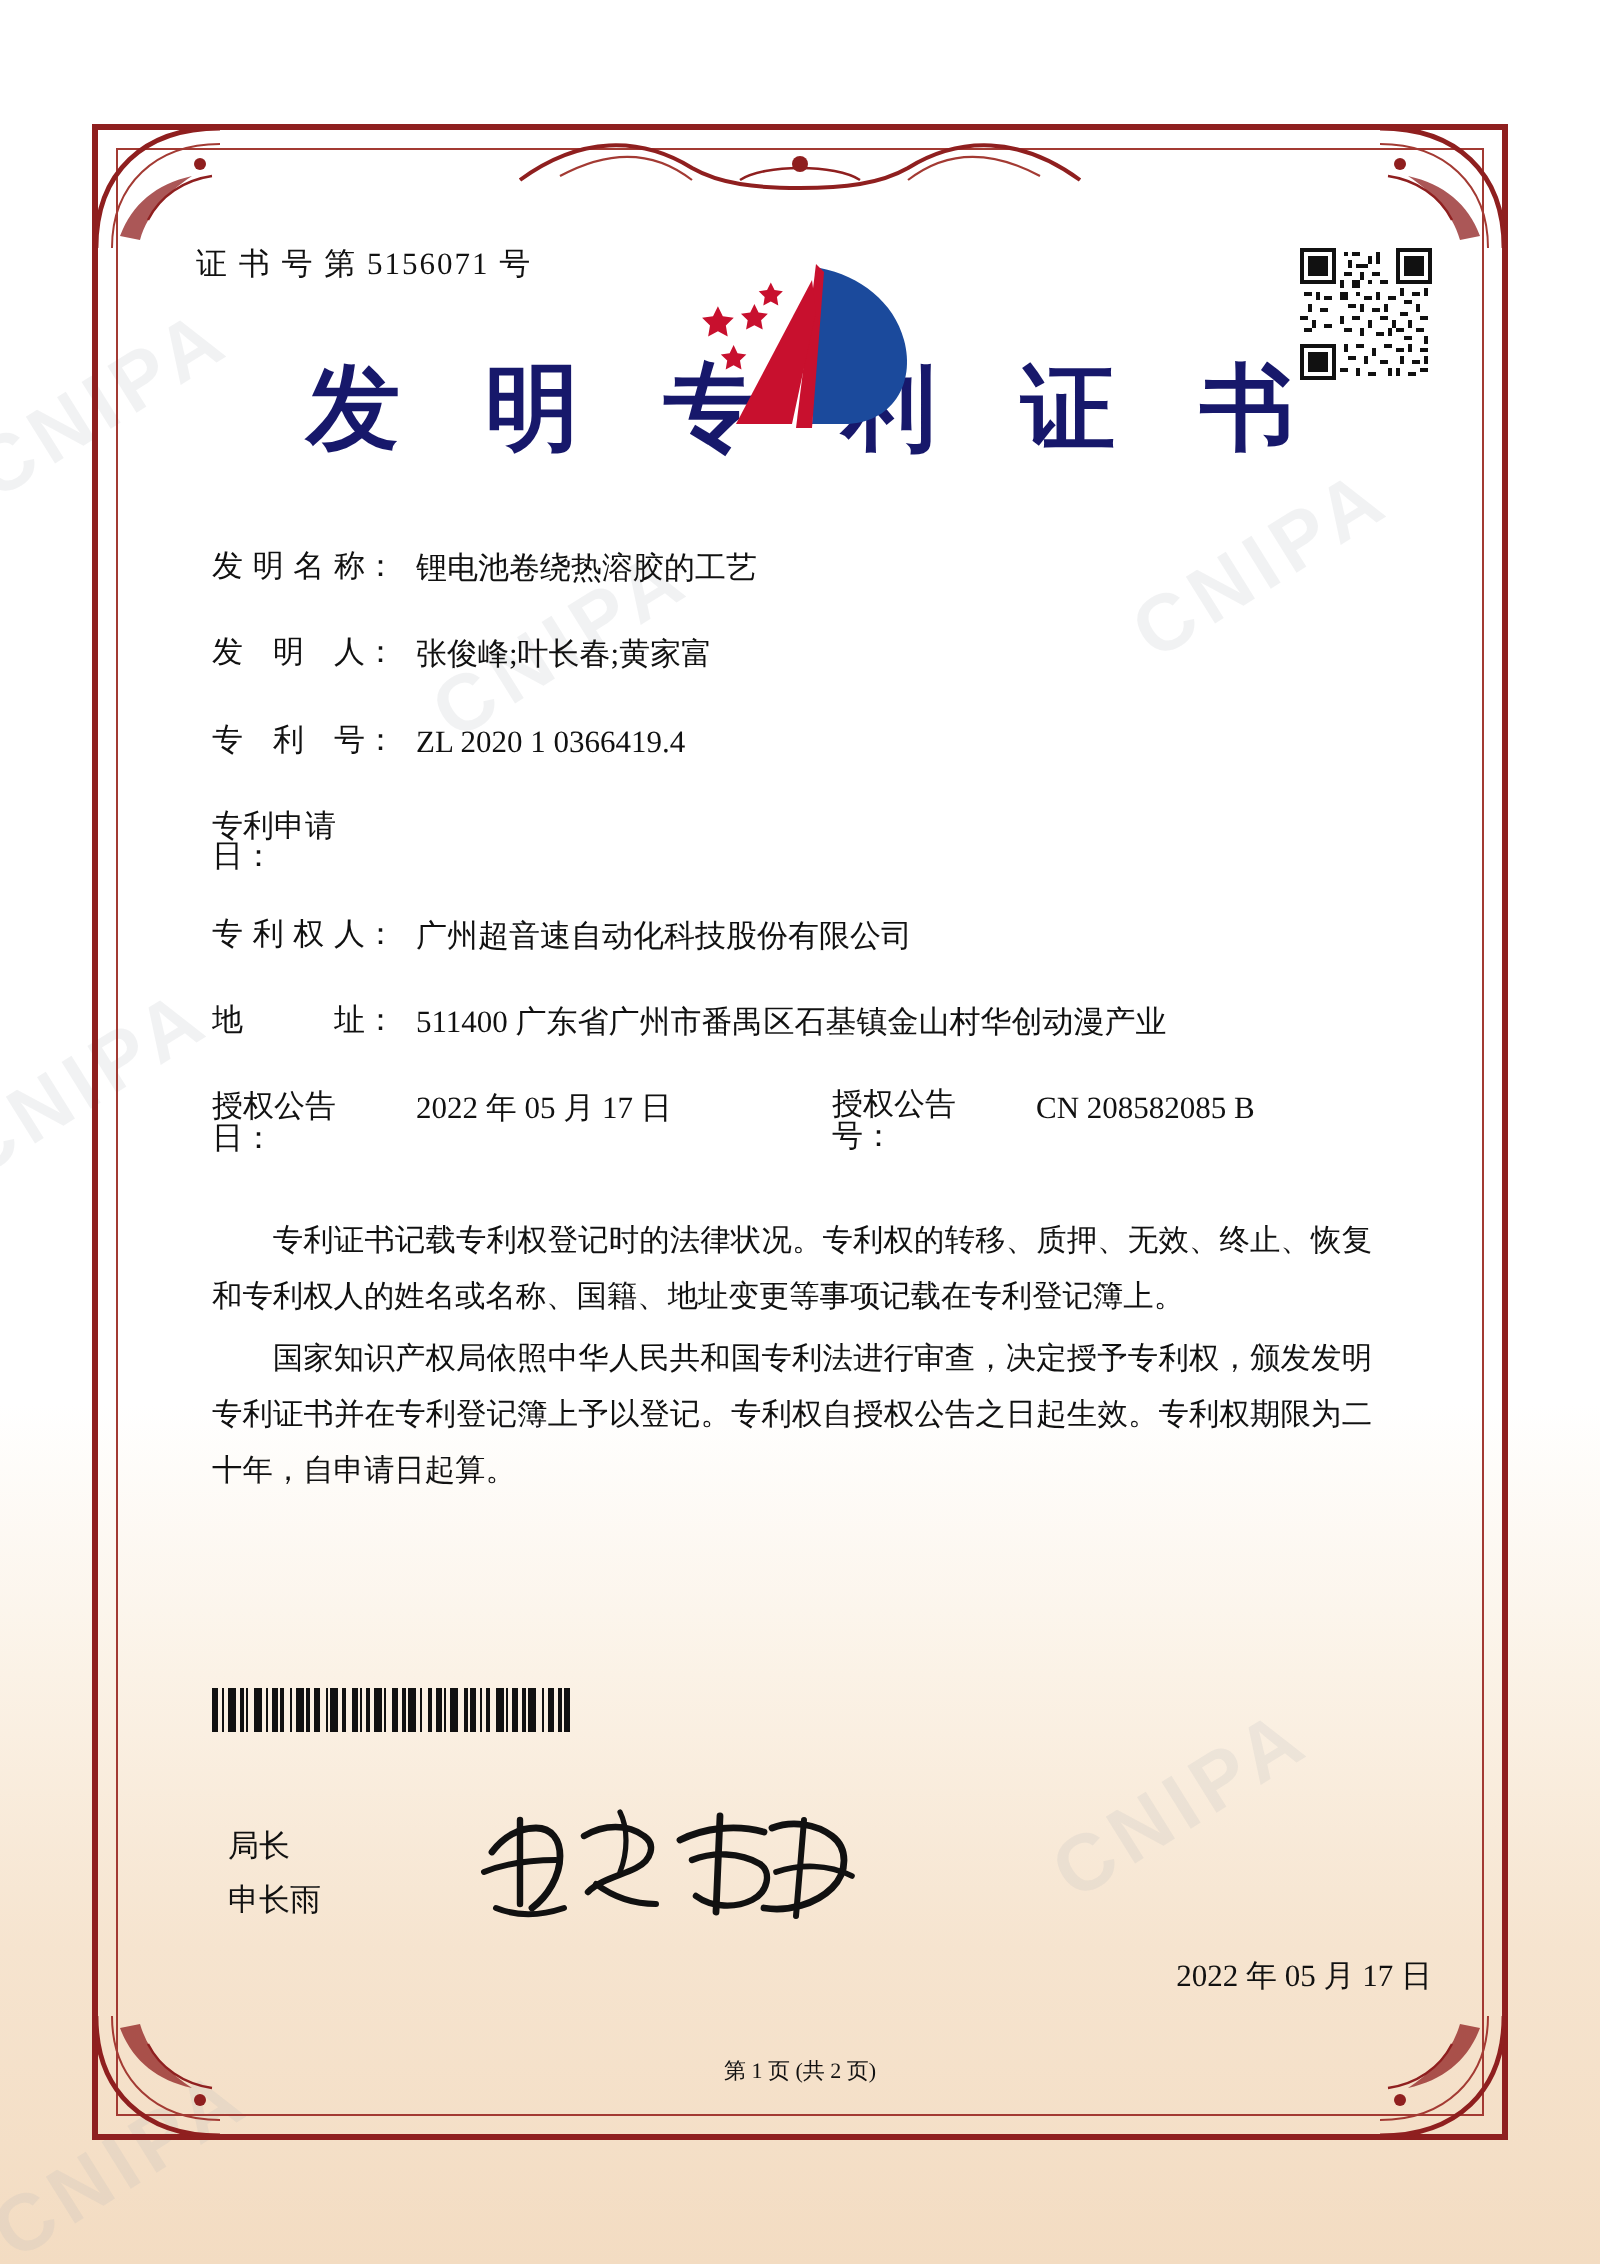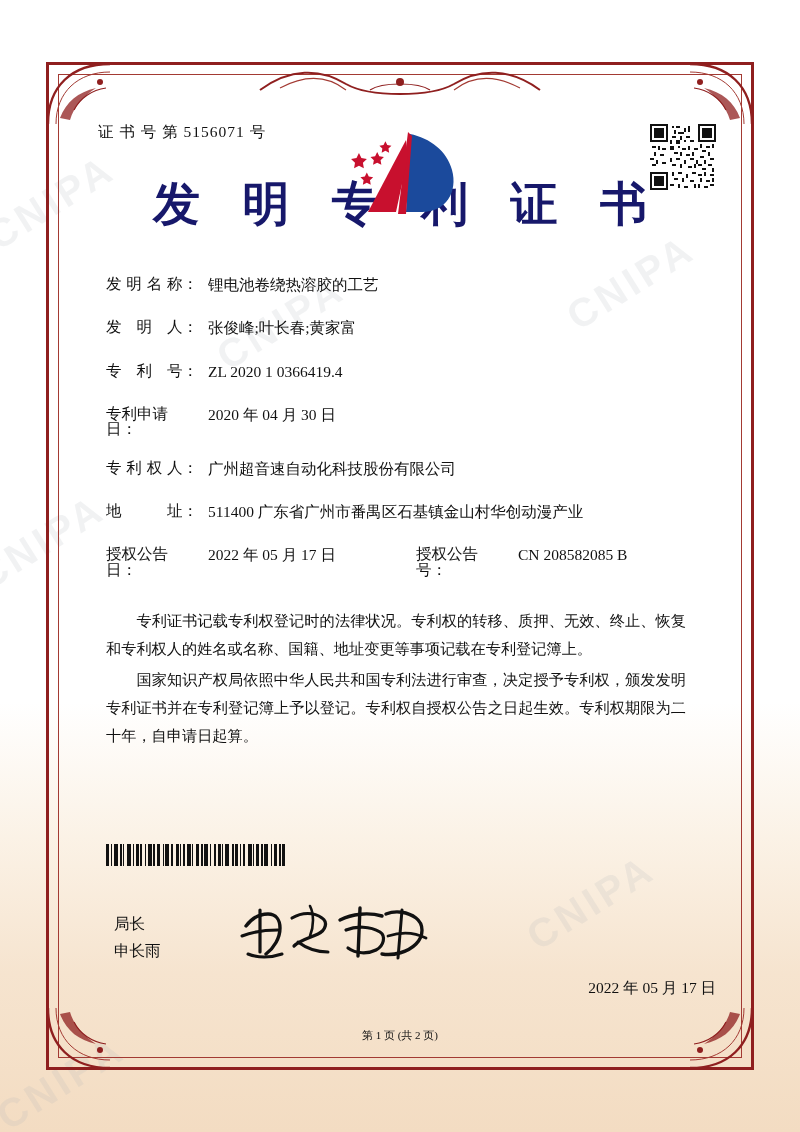--- a/index.html
+++ b/index.html
@@ -164,20 +164,21 @@
     display: flex;
     justify-content: space-between;
     width: 92px;
     flex: 0 0 92px;
   }
   .label3 {
     display: flex;
     justify-content: space-between;
     width: 92px;
     flex: 0 0 92px;
+    font-family: Liberation Mono, monospace;
   }
 
   .para {
     margin-top: 30px;
     margin-left: 26px;
     width: 580px;
     font-size: 15.2px;
     color: #111;
     line-height: 1.85;
     text-align: justify;
@@ -442,21 +443,20 @@
             <span>利</span>
             <span>号：</span>
         </span>
         <span class="fvalue">ZL 2020 1 0366419.4</span>
       </div>
 
       <div class="frow">
         <span class="flabel">
           <span>专利申请日：</span>
         </span>
-        <span class="fvalue">2020 年 04 月 30 日</span>
       </div>
 
       <div class="frow">
         <span class="flabel">
           <span>专</span>
             <span>利</span>
             <span>权</span>
             <span>人：</span>
         </span>
         <span class="fvalue">广州超音速自动化科技股份有限公司</span>

